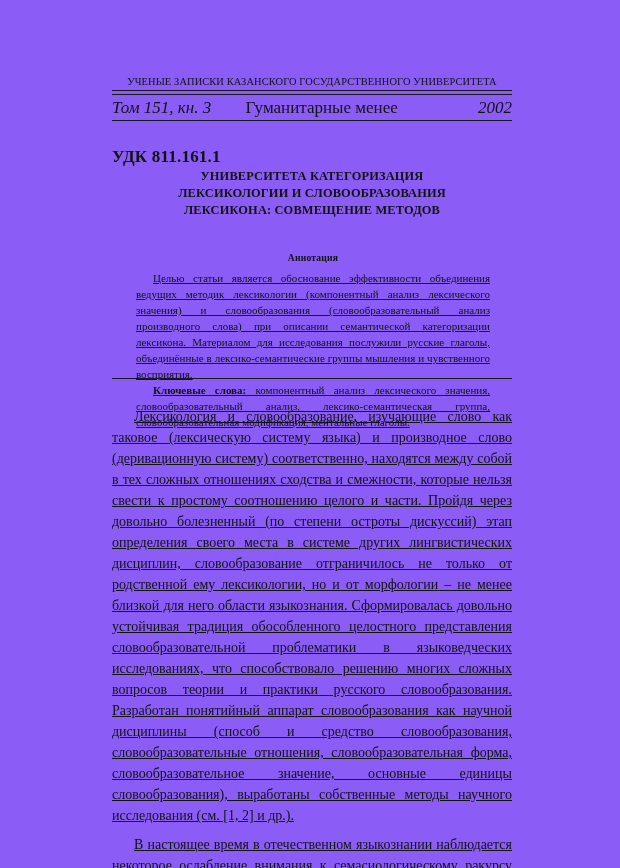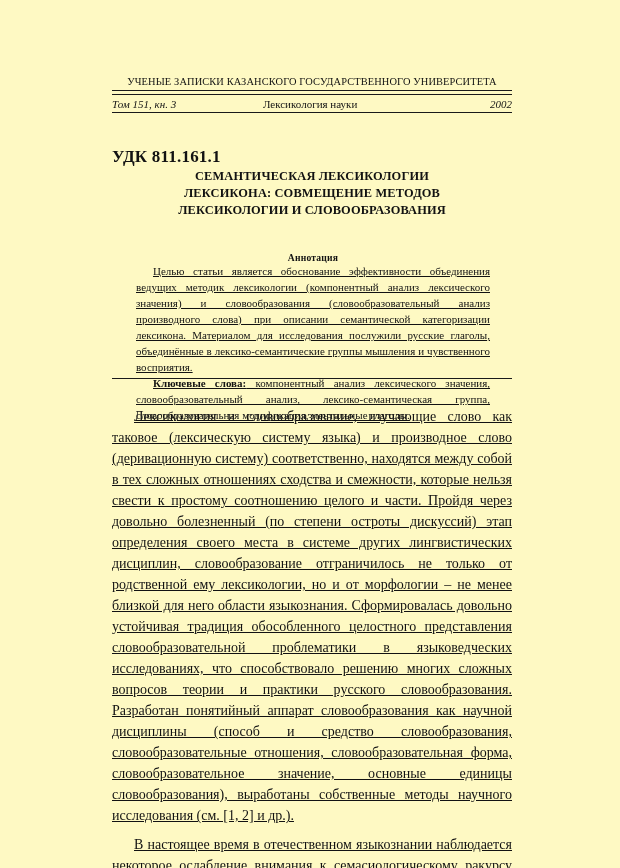--- a/index.html
+++ b/index.html
@@ -17,21 +17,21 @@
     color: #121212;
     -webkit-font-smoothing: antialiased;
   }
 
   .page {
     position: absolute;
     left: 0;
     top: 0;
     width: 620px;
     height: 868px;
-    background: #fef9c3;
+    background: #8b5cf6;
   }
 
   
   .masthead {
     position: absolute;
     left: 112px;
     top: 76px;
     width: 400px;
   }
   .journal-name {
@@ -45,21 +45,21 @@
     margin-top: 2px;
     border-top: 1.6px solid #1a1a1a;
     border-bottom: 0.8px solid #1a1a1a;
     height: 2.2px;
     box-sizing: content-box;
   }
   .issue-line {
     display: flex;
     align-items: baseline;
     justify-content: flex-end;
-    font-size: 11px;
+    font-size: 17px;
     font-style: italic;
     margin-top: 3px;
     padding-bottom: 2px;
   }
   .issue-line .volume { flex: 0 0 auto; }
   .issue-line .subject {
     flex: 1 1 auto;
     text-align: center;
     font-style: normal;
     margin-left: -46px;
@@ -107,20 +107,21 @@
     position: absolute;
     left: 136px;
     top: 252px;
     width: 354px;
   }
   .abstract-heading {
     text-align: center;
     font-size: 9.6px;
     font-weight: 700;
     letter-spacing: .2px;
+    margin-bottom: 7px;
   }
   .abstract p {
     margin: 0;
     font-size: 11px;
     line-height: 1.46;
     text-align: justify;
     text-indent: 17px;
     hyphens: manual;
     text-decoration: underline;
   }
@@ -156,33 +157,33 @@
 </head>
 <body>
 
 <div class="page">
 
   <div class="masthead">
     <div class="journal-name">УЧЕНЫЕ ЗАПИСКИ КАЗАНСКОГО ГОСУДАРСТВЕННОГО УНИВЕРСИТЕТА</div>
     <div class="rule-double"></div>
     <div class="issue-line">
       <span class="volume">Том 151, кн. 3</span>
-      <span class="subject">Лексикология науки</span>
+      <span class="subject">Гуманитарные менее</span>
       <span class="year">2002</span>
     </div>
     <div class="rule-thin-bottom"></div>
   </div>
 
   <div class="udk">УДК 811.161.1</div>
 
   <div class="title-block">
     <h1 class="doc-title">
-      <span class="tline">СЕМАНТИЧЕСКАЯ ЛЕКСИКОЛОГИИ</span>
+      <span class="tline">УНИВЕРСИТЕТА КАТЕГОРИЗАЦИЯ</span>
+      <span class="tline">ЛЕКСИКОЛОГИИ И СЛОВООБРАЗОВАНИЯ</span>
       <span class="tline">ЛЕКСИКОНА: СОВМЕЩЕНИЕ МЕТОДОВ</span>
-      <span class="tline">ЛЕКСИКОЛОГИИ И СЛОВООБРАЗОВАНИЯ</span>
     </h1>
   </div>
 
   <div class="abstract">
     <div class="abstract-heading">Аннотация</div>
     <p>Целью статьи является обоснование эффективности объединения ведущих методик лексикологии (компонентный анализ лексического значения) и словообразования (словообразовательный анализ производного слова) при описании семантической категоризации лексикона. Материалом для исследования послужили русские глаголы, объединённые в лексико-семантические группы мышления и чувственного восприятия.</p>
     <p><span class="kw-label">Ключевые слова:</span><span> компонентный анализ лексического значения, словообразовательный анализ, лексико-семантическая группа, словообразовательная модификация, ментальные глаголы.</span></p>
   </div>
 
   <div class="rule-after-abstract"></div>

